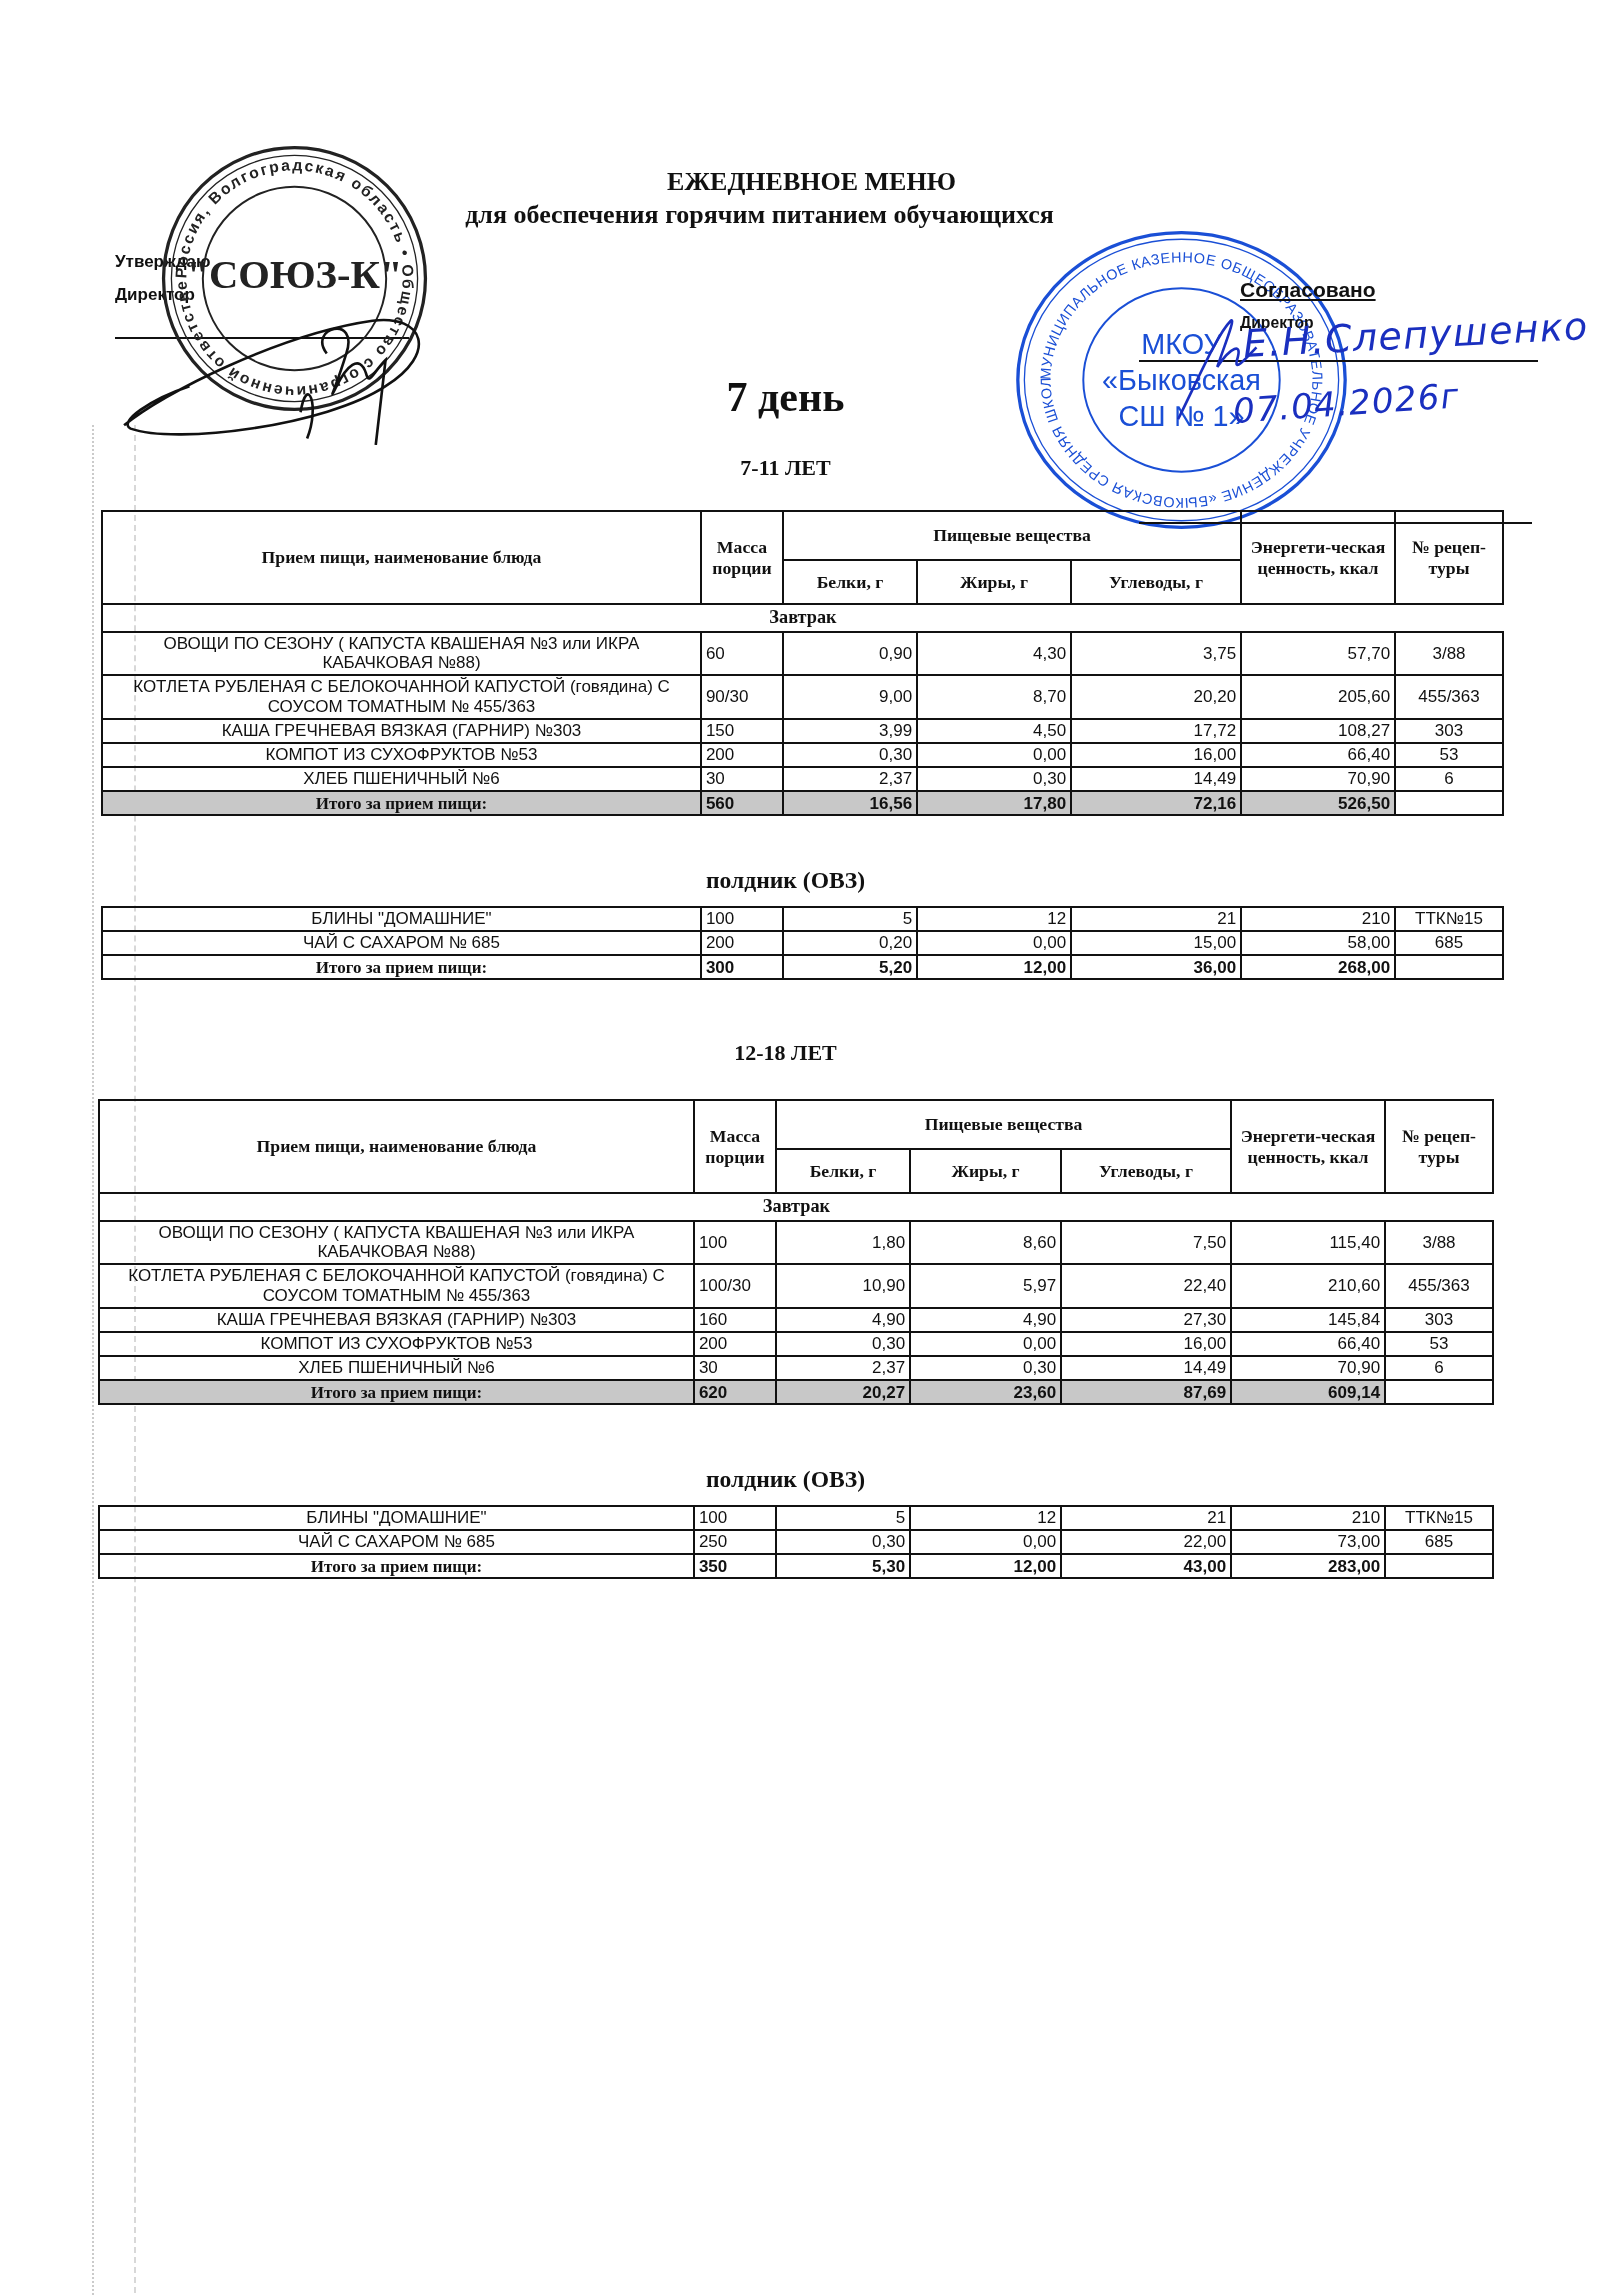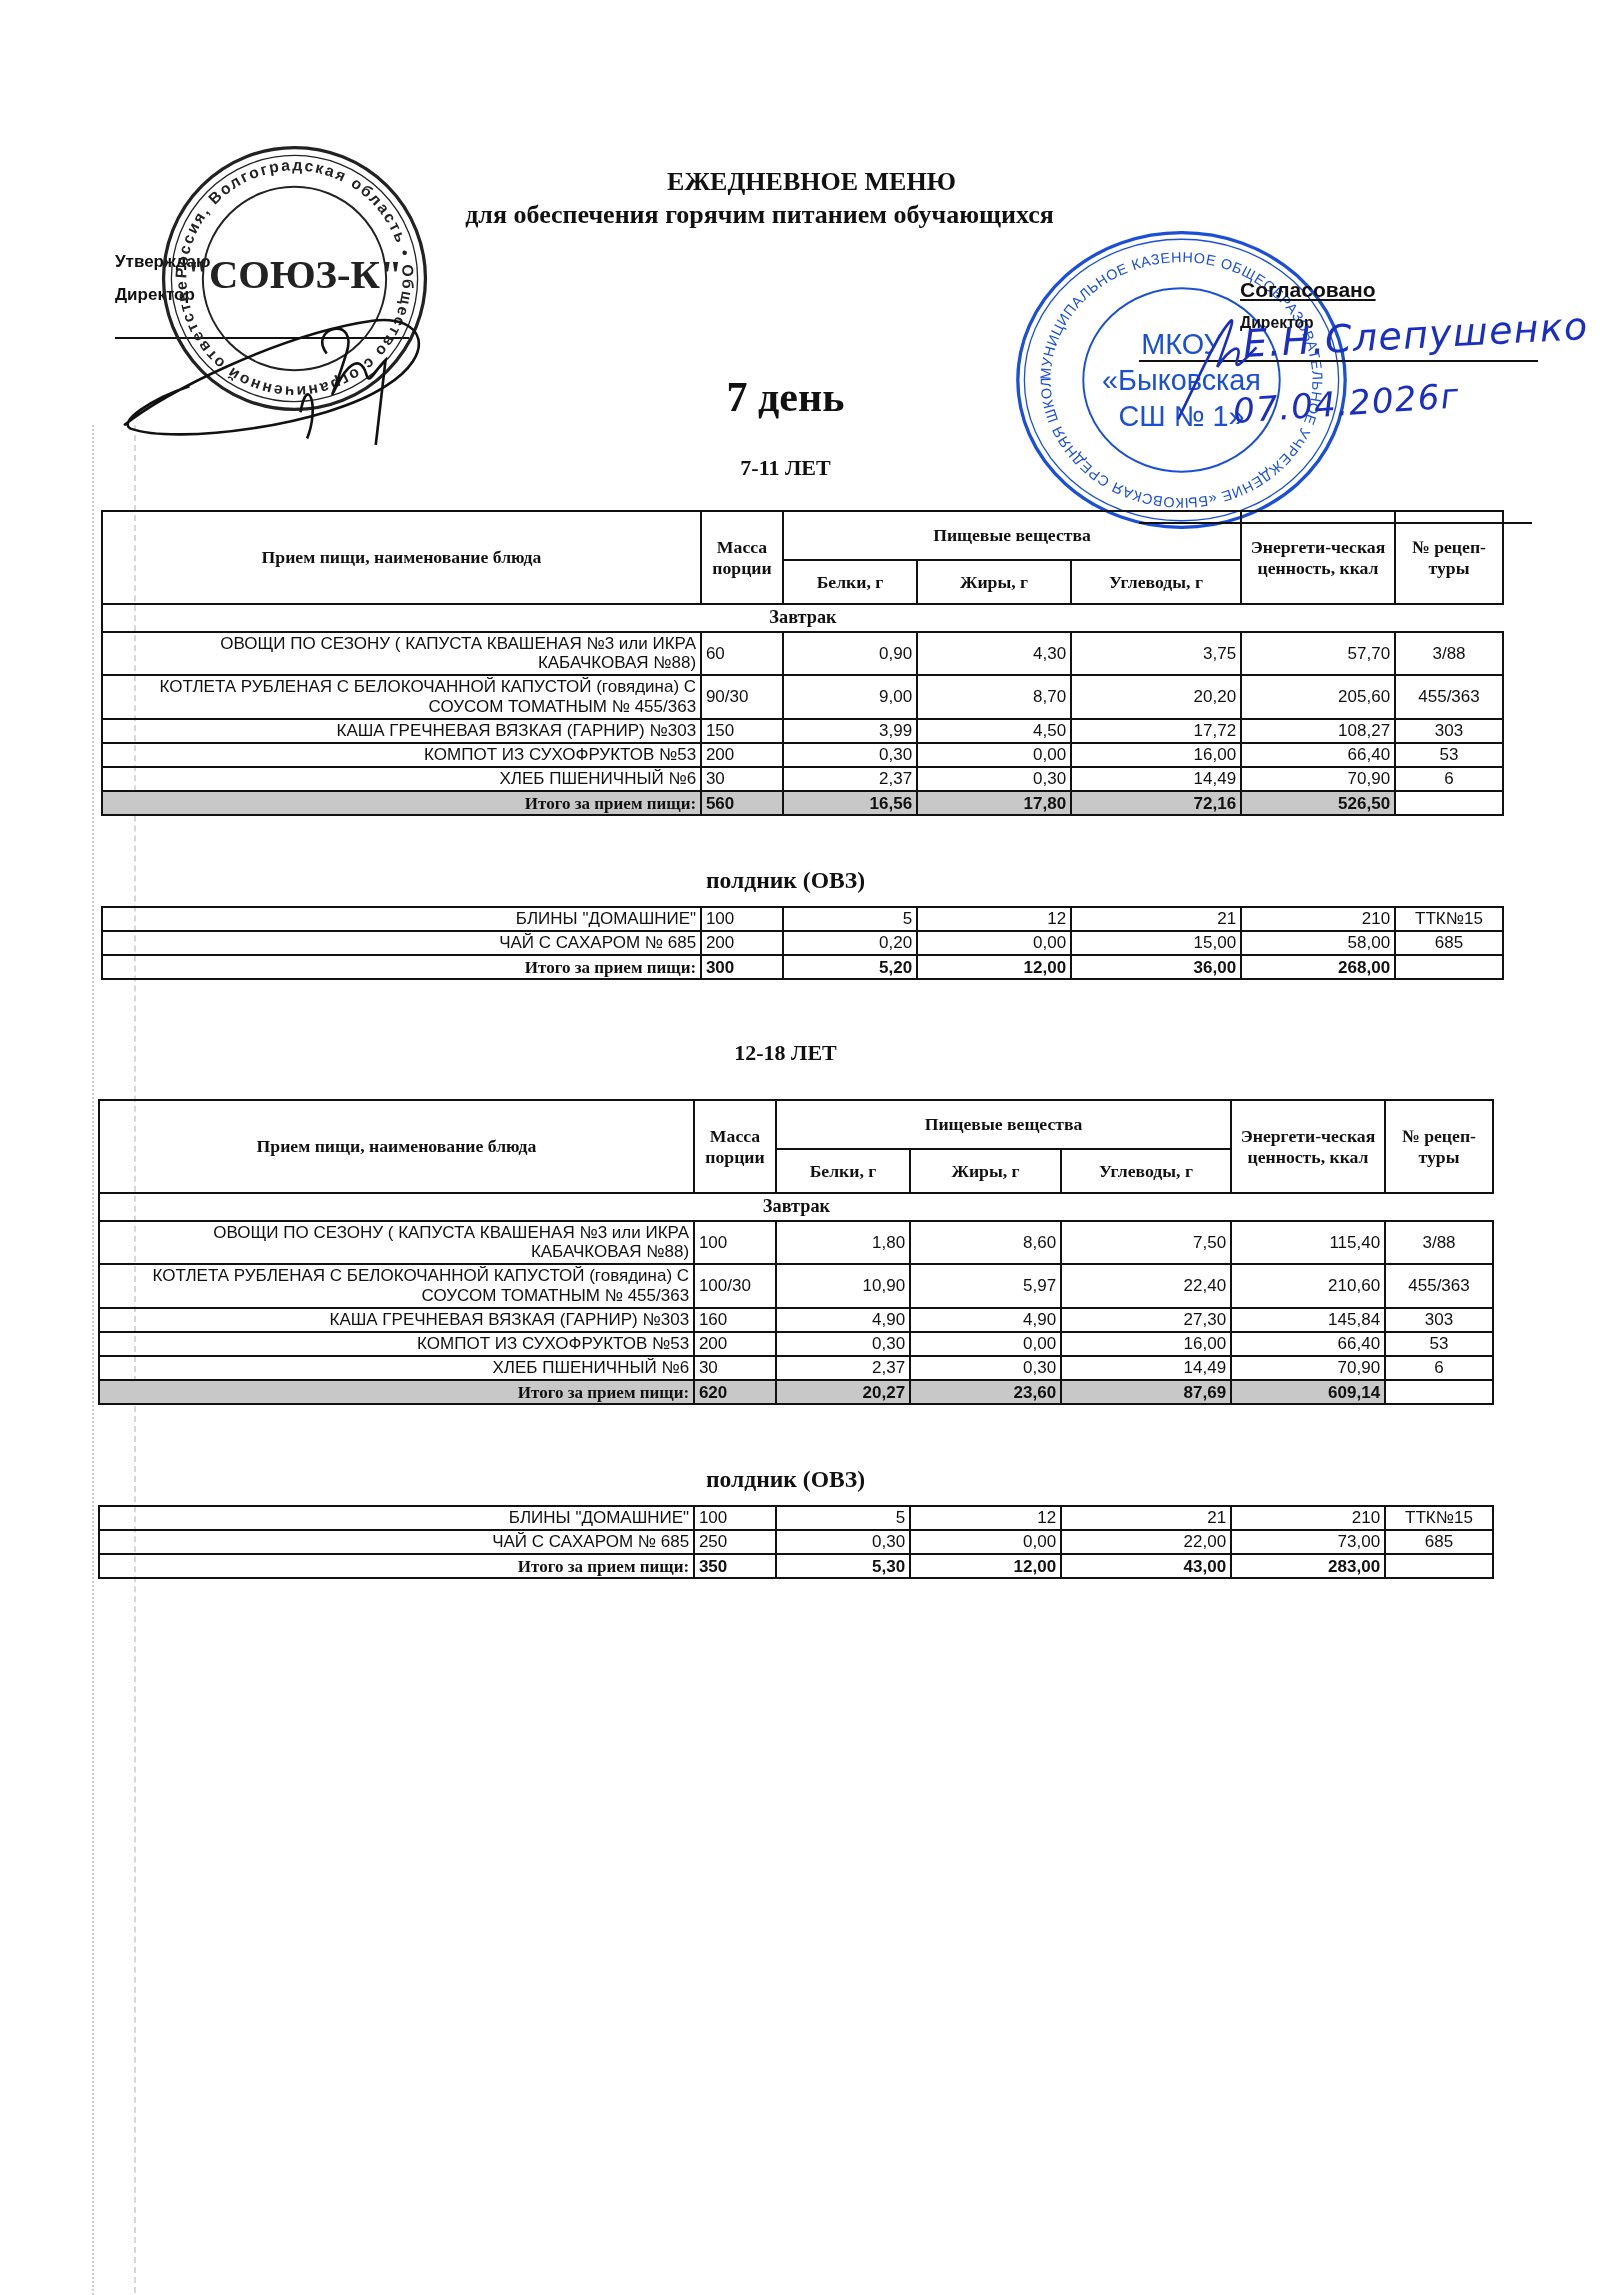--- a/index.html
+++ b/index.html
@@ -30,21 +30,21 @@
   .handwriting { font-family:"DejaVu Sans", sans-serif; font-style:italic; color:#1a2fbf; }
   #sig-right-name { left:1243px; top:313px; font-size:38px; letter-spacing:1.3px; transform:rotate(-3deg); }
   #sig-right-date { left:1233px; top:383px; font-size:34px; letter-spacing:1.3px; transform:rotate(-4deg); }
   #sig-right-scribble { left:1165px; top:308px; width:98px; height:118px; }
 
   
   table.menu { position:absolute; border-collapse:collapse; table-layout:fixed;
                font-family:"Liberation Sans", sans-serif; font-size:17px; }
   table.menu td, table.menu th { border:2px solid #111; padding:1.3px 3.9px; line-height:1.15; }
   table.menu th { font-family:"Liberation Serif", serif; font-weight:bold; font-size:17.7px; text-align:center; }
-  .c-name { width:589px; text-align:right; }
+  .c-name { width:589px; text-align:center; }
   .c-mass { width:80px; }
   .c-num  { text-align:right; }
   .c-rec  { text-align:center; }
   tr.section td { border-left:2px solid #111; border-right:none; text-align:center; font-family:"Liberation Serif", serif; font-weight:bold; font-size:18.3px; }
   tr.total td { background:#c8c8c8; font-weight:bold; }
   tr.total td.c-name { font-family:"Liberation Serif", serif; }
   tr.total td.c-rec { background:#ffffff; }
   tr.plain-total td { font-weight:bold; }
   tr.plain-total td.c-name { font-family:"Liberation Serif", serif; }
   .caption { position:absolute; font-weight:bold; font-size:23.6px; left:0; width:1623px; text-align:center; }

